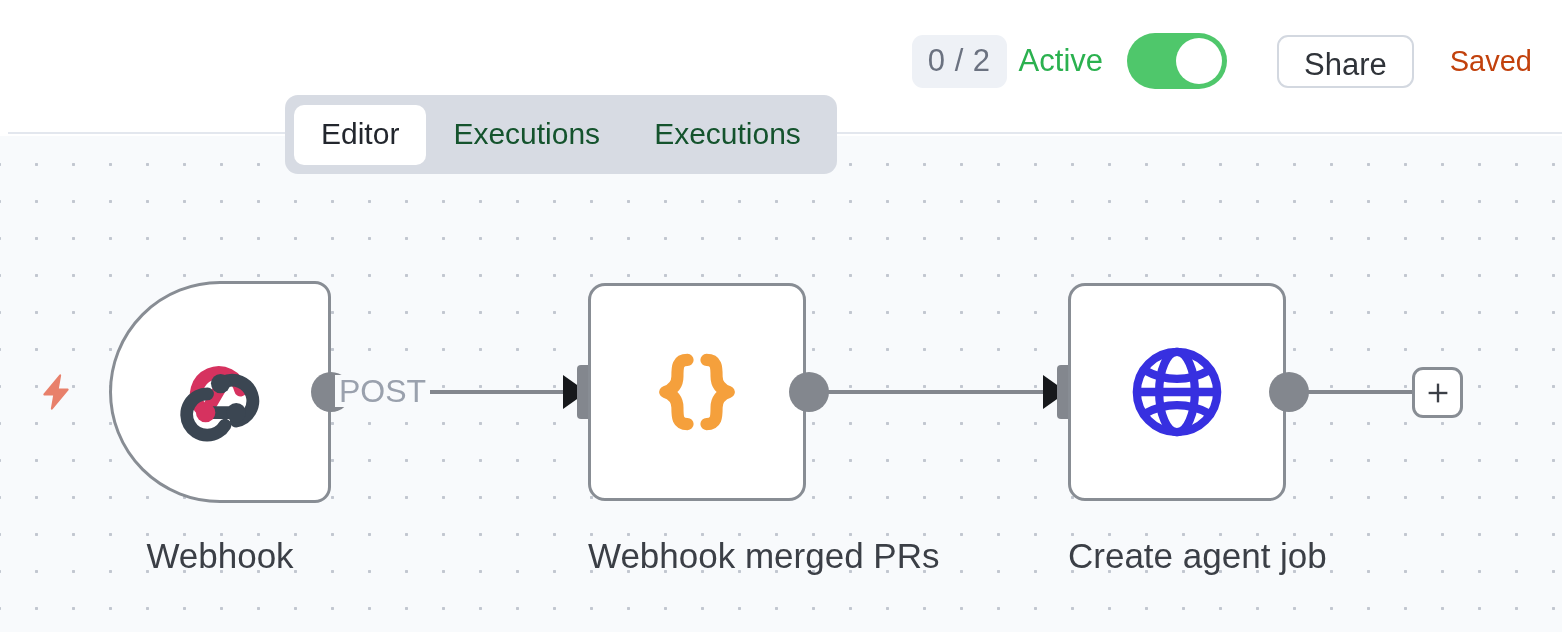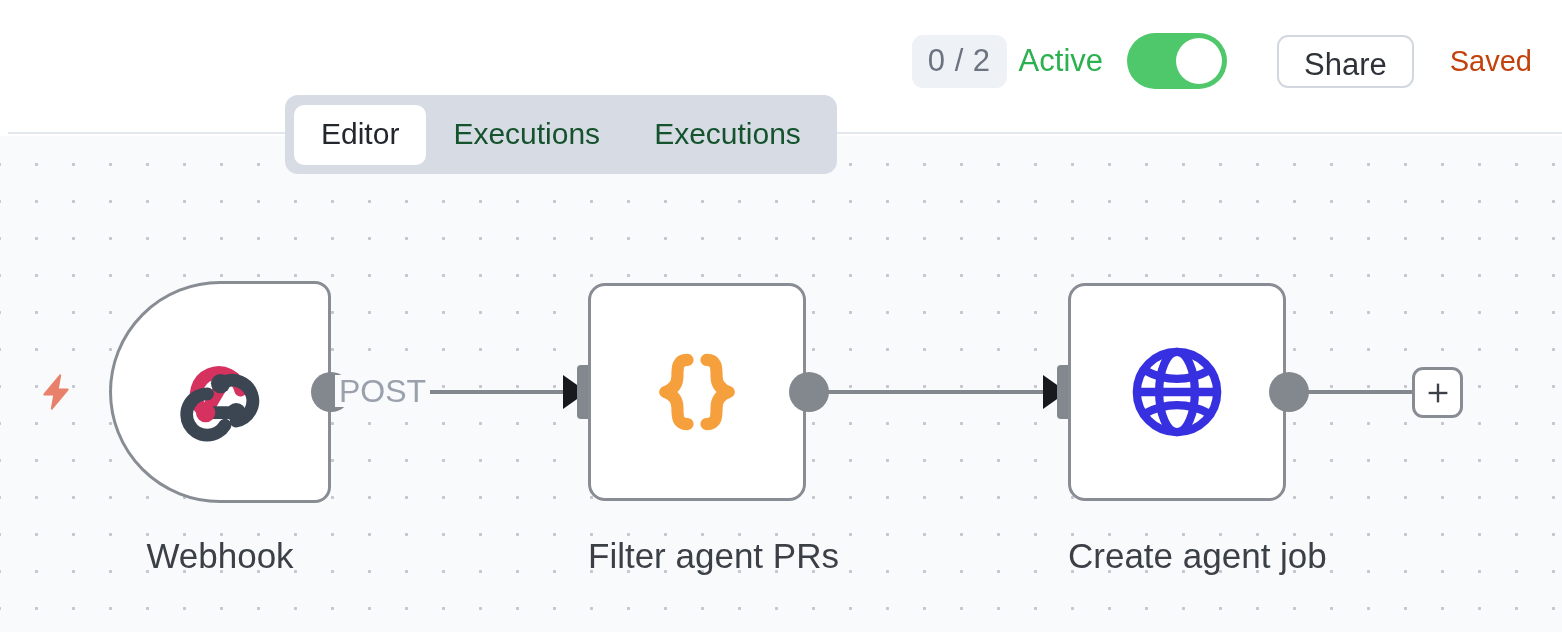--- a/index.html
+++ b/index.html
@@ -332,21 +332,21 @@
                        C8.4 16.6 10.2 17.8 10.2 20.6
                        C10.2 23.4 10.2 25.5 13.2 25.5"></path>
               <path d="M18.8 6.5 C21.8 6.5 21.8 8.6 21.8 11.4
                        C21.8 14.2 23.6 15.4 25.4 16
                        C23.6 16.6 21.8 17.8 21.8 20.6
                        C21.8 23.4 21.8 25.5 18.8 25.5"></path>
             </g>
           </svg>
         </span>
       </div>
-      <div class="node-label" style="left:588px; width:218px;">Filter agent PRs</div>
+      <div class="node-label" style="left:588px; width:218px;">Webhook merged PRs</div>
 
       <div class="port-out" style="left:789px;"></div>
       <div class="edge" style="left:823px; width:220px;"></div>
       <div class="arrowhead" style="left:1043px;"></div>
       <div class="port-in" style="left:1057px;"></div>
 
       <div class="node sq http">
         <span class="icon-wrap">
           <svg width="102" height="102" viewBox="0 0 32 32">
             <g fill="none" stroke="#3730e0" stroke-width="2.6">

